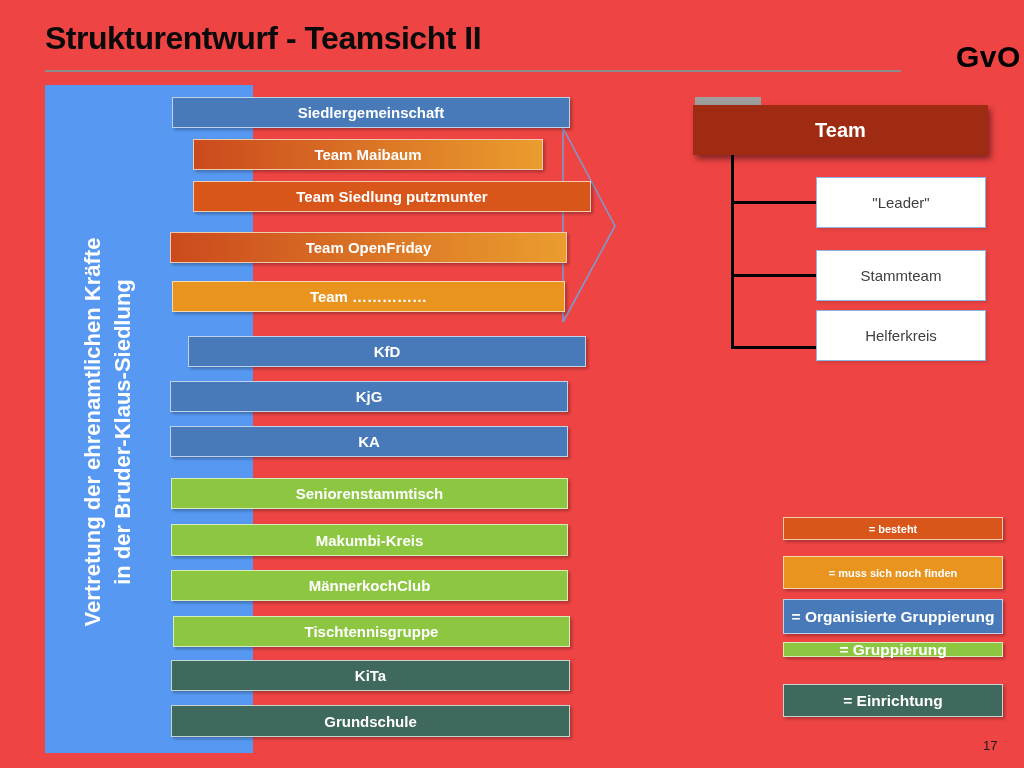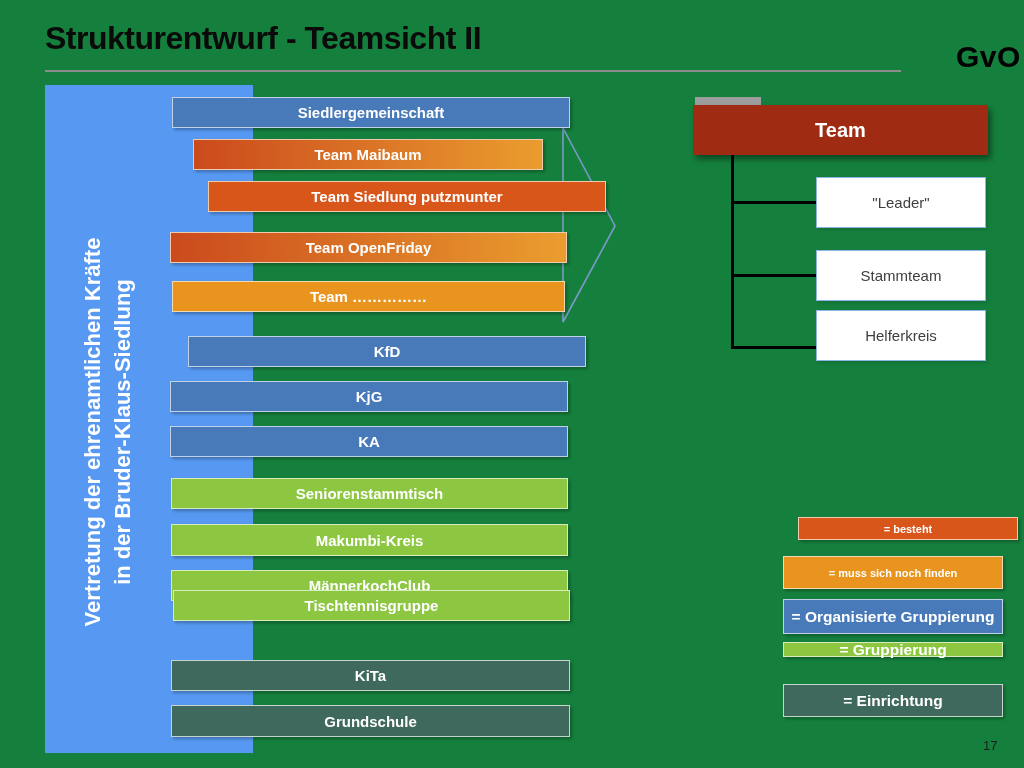--- a/index.html
+++ b/index.html
@@ -1,17 +1,17 @@
 <!DOCTYPE html>
 <html><head>
 <meta charset="utf-8">
 <style>
   html,body{margin:0;padding:0;background:#fff;}
   .slide{
-    position:relative;width:1024px;height:768px;background:#15803d;overflow:hidden;
+    position:relative;width:1024px;height:768px;background:#ef4444;overflow:hidden;
     font-family:"Liberation Sans","DejaVu Sans",sans-serif;
   }
   .title{
     position:absolute;left:45px;top:20px;font-size:32px;font-weight:bold;color:#0a0a0a;
     letter-spacing:-0.5px;white-space:nowrap;
   }
   .logo{
     position:absolute;left:956px;top:40px;font-size:30px;font-weight:600;color:#000;
     letter-spacing:0.5px;
   }
@@ -28,21 +28,21 @@
   .chevron{position:absolute;left:550px;top:120px;width:80px;height:210px;z-index:1;}
   .chevron line,.chevron polyline{stroke:var(--chevron);stroke-width:1.6;fill:none;}
   .bar{
     position:absolute;box-sizing:border-box;display:flex;align-items:center;justify-content:center;
     color:#fff;font-weight:bold;font-size:15px;z-index:2;
     box-shadow:2px 2px 3px rgba(0,0,0,0.28);white-space:nowrap;
   }
   .bar.blue{background:var(--blue-bar);border:1px solid #BFD2E8;}
   .bar.green{background:var(--green);border:1px solid #D8ECBC;}
   .bar.teal{background:var(--teal);border:1px solid #C4D4CF;}
-  .bar.orange-dark{background:var(--orange-dark);border:1px solid #F0CBAE;margin-left:15px;}
+  .bar.orange-dark{background:var(--orange-dark);border:1px solid #F0CBAE;}
   .bar.orange-light{background:var(--orange-light);border:1px solid #F4D9B0;}
   .bar.orange-gradient{background:linear-gradient(90deg,var(--grad-a),var(--grad-b));border:1px solid #F0CBAE;}
   .legend-item{left:783px;width:220px;}
   .sz-small{font-size:11px;}
   .sz-large{font-size:15.5px;}
   .gray-sliver{position:absolute;left:695px;top:97px;width:66px;height:12px;background:#9e9e9e;z-index:0;}
   .team-root{
     position:absolute;left:693px;top:105px;width:295px;height:50px;background:var(--team-red);
     color:#fff;font-weight:bold;font-size:20px;display:flex;align-items:center;justify-content:center;
     box-shadow:3px 4px 6px rgba(0,0,0,0.45);z-index:1;
@@ -103,21 +103,21 @@
       </div>
       <div class="bar green" style="left: 171px; top: 478px; width: 397px; height: 31px;">
         <span>Seniorenstammtisch</span>
       </div>
       <div class="bar green" style="left: 171px; top: 524px; width: 397px; height: 32px;">
         <span>Makumbi-Kreis</span>
       </div>
       <div class="bar green" style="left: 171px; top: 570px; width: 397px; height: 31px;">
         <span>MännerkochClub</span>
       </div>
-      <div class="bar green" style="left: 173px; top: 590px; width: 397px; height: 31px;">
+      <div class="bar green" style="left: 173px; top: 616px; width: 397px; height: 31px;">
         <span>Tischtennisgruppe</span>
       </div>
       <div class="bar teal" style="left: 171px; top: 660px; width: 399px; height: 31px;">
         <span>KiTa</span>
       </div>
       <div class="bar teal" style="left: 171px; top: 705px; width: 399px; height: 32px;">
         <span>Grundschule</span>
       </div>
     </div>
 

